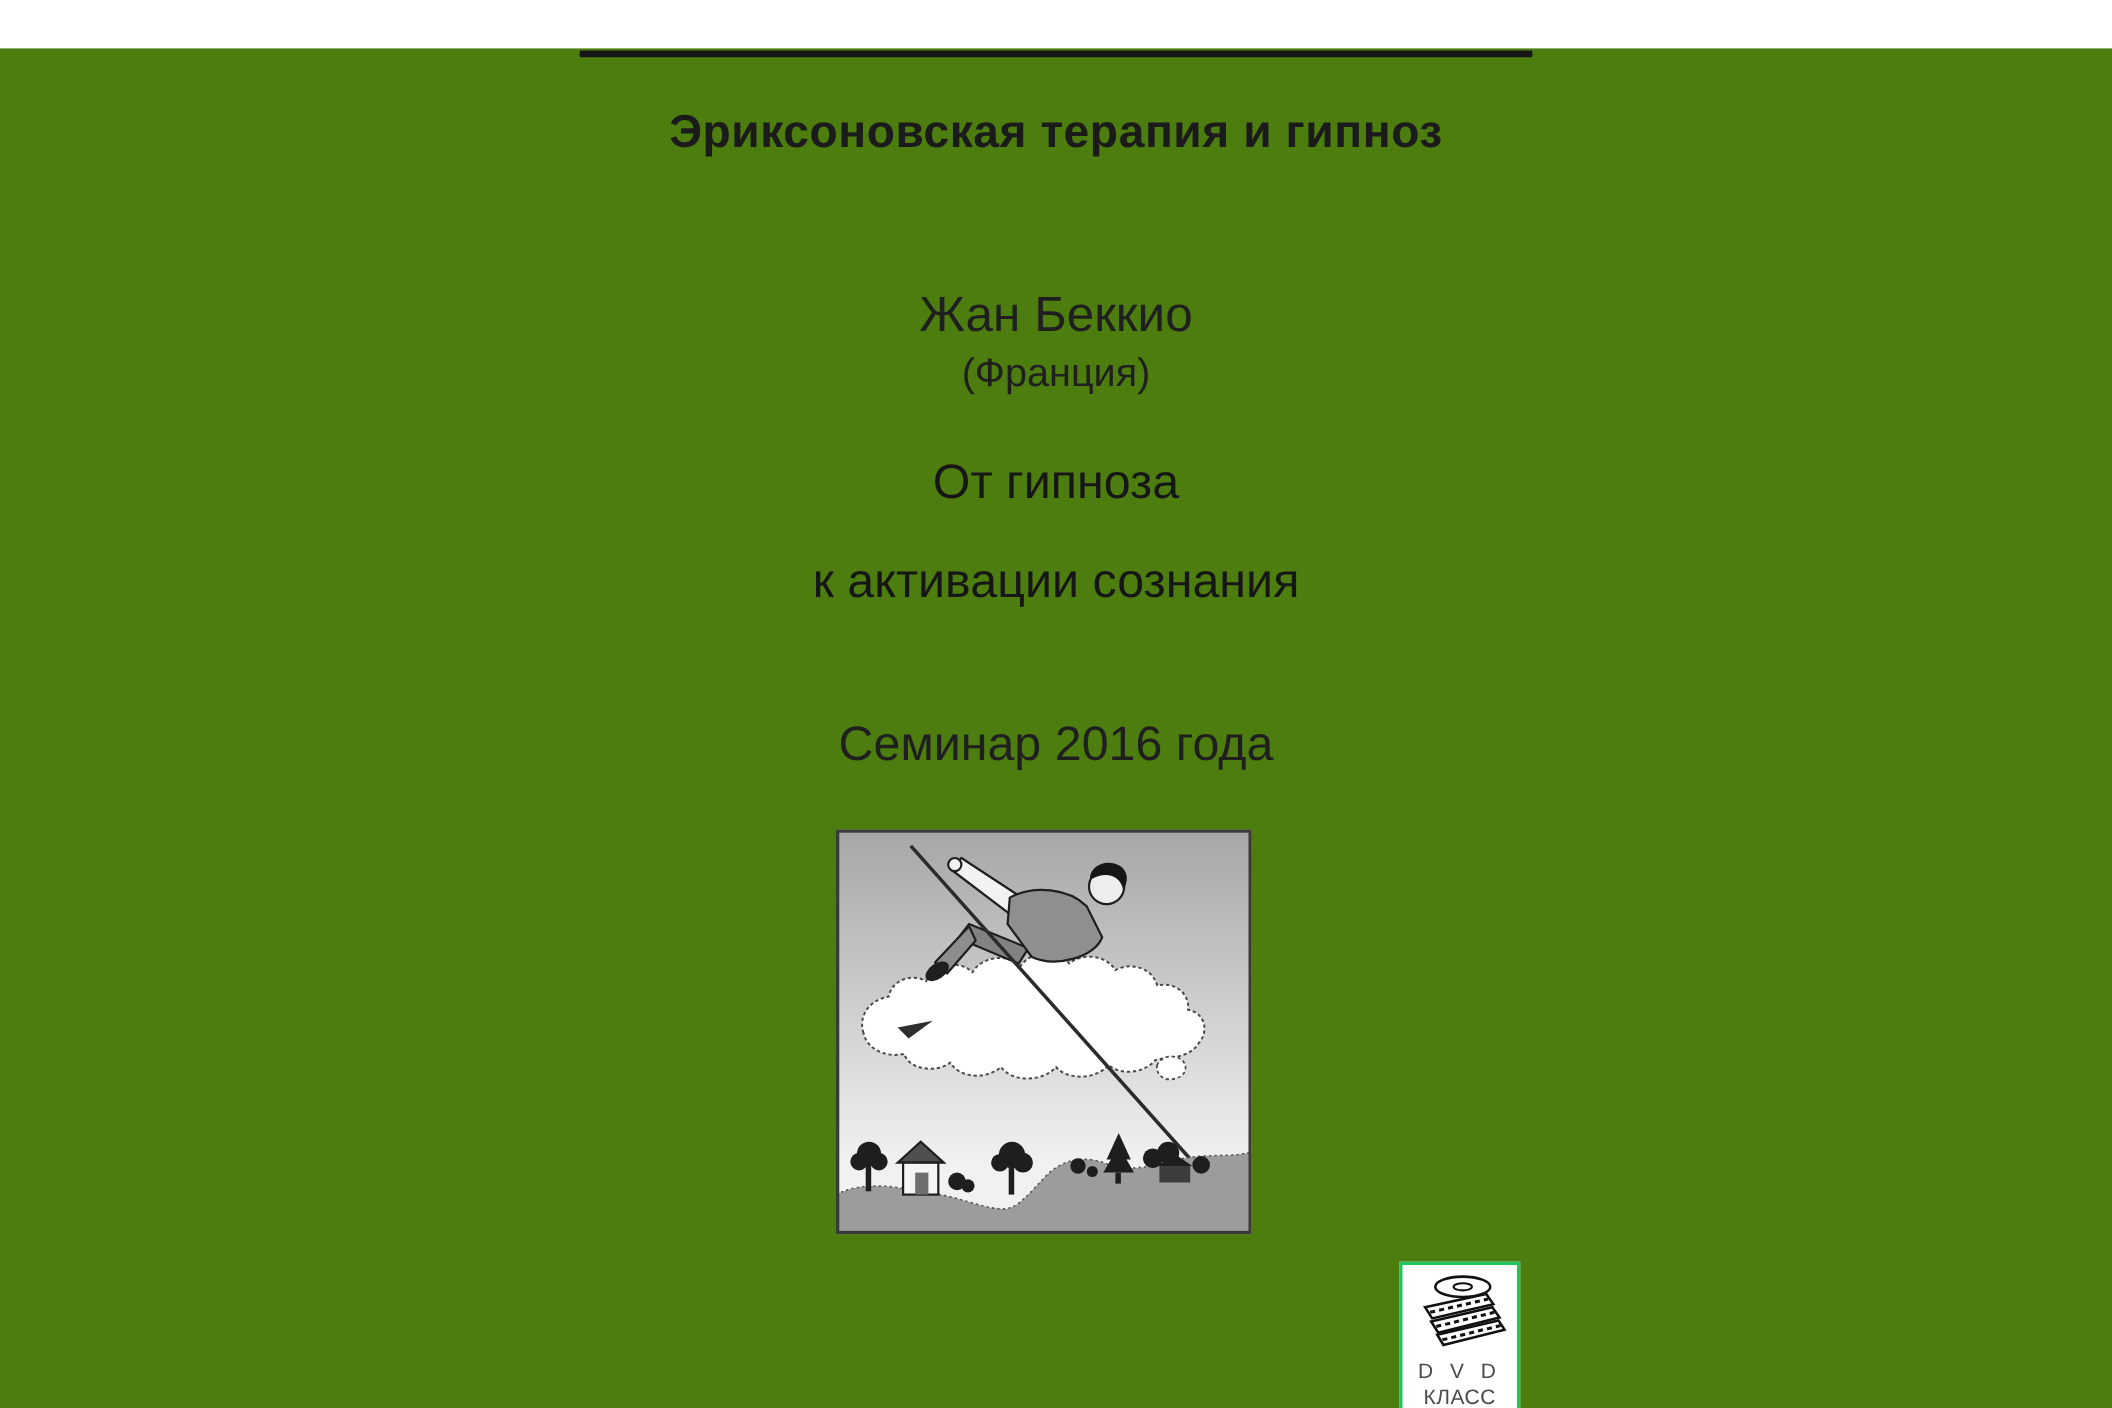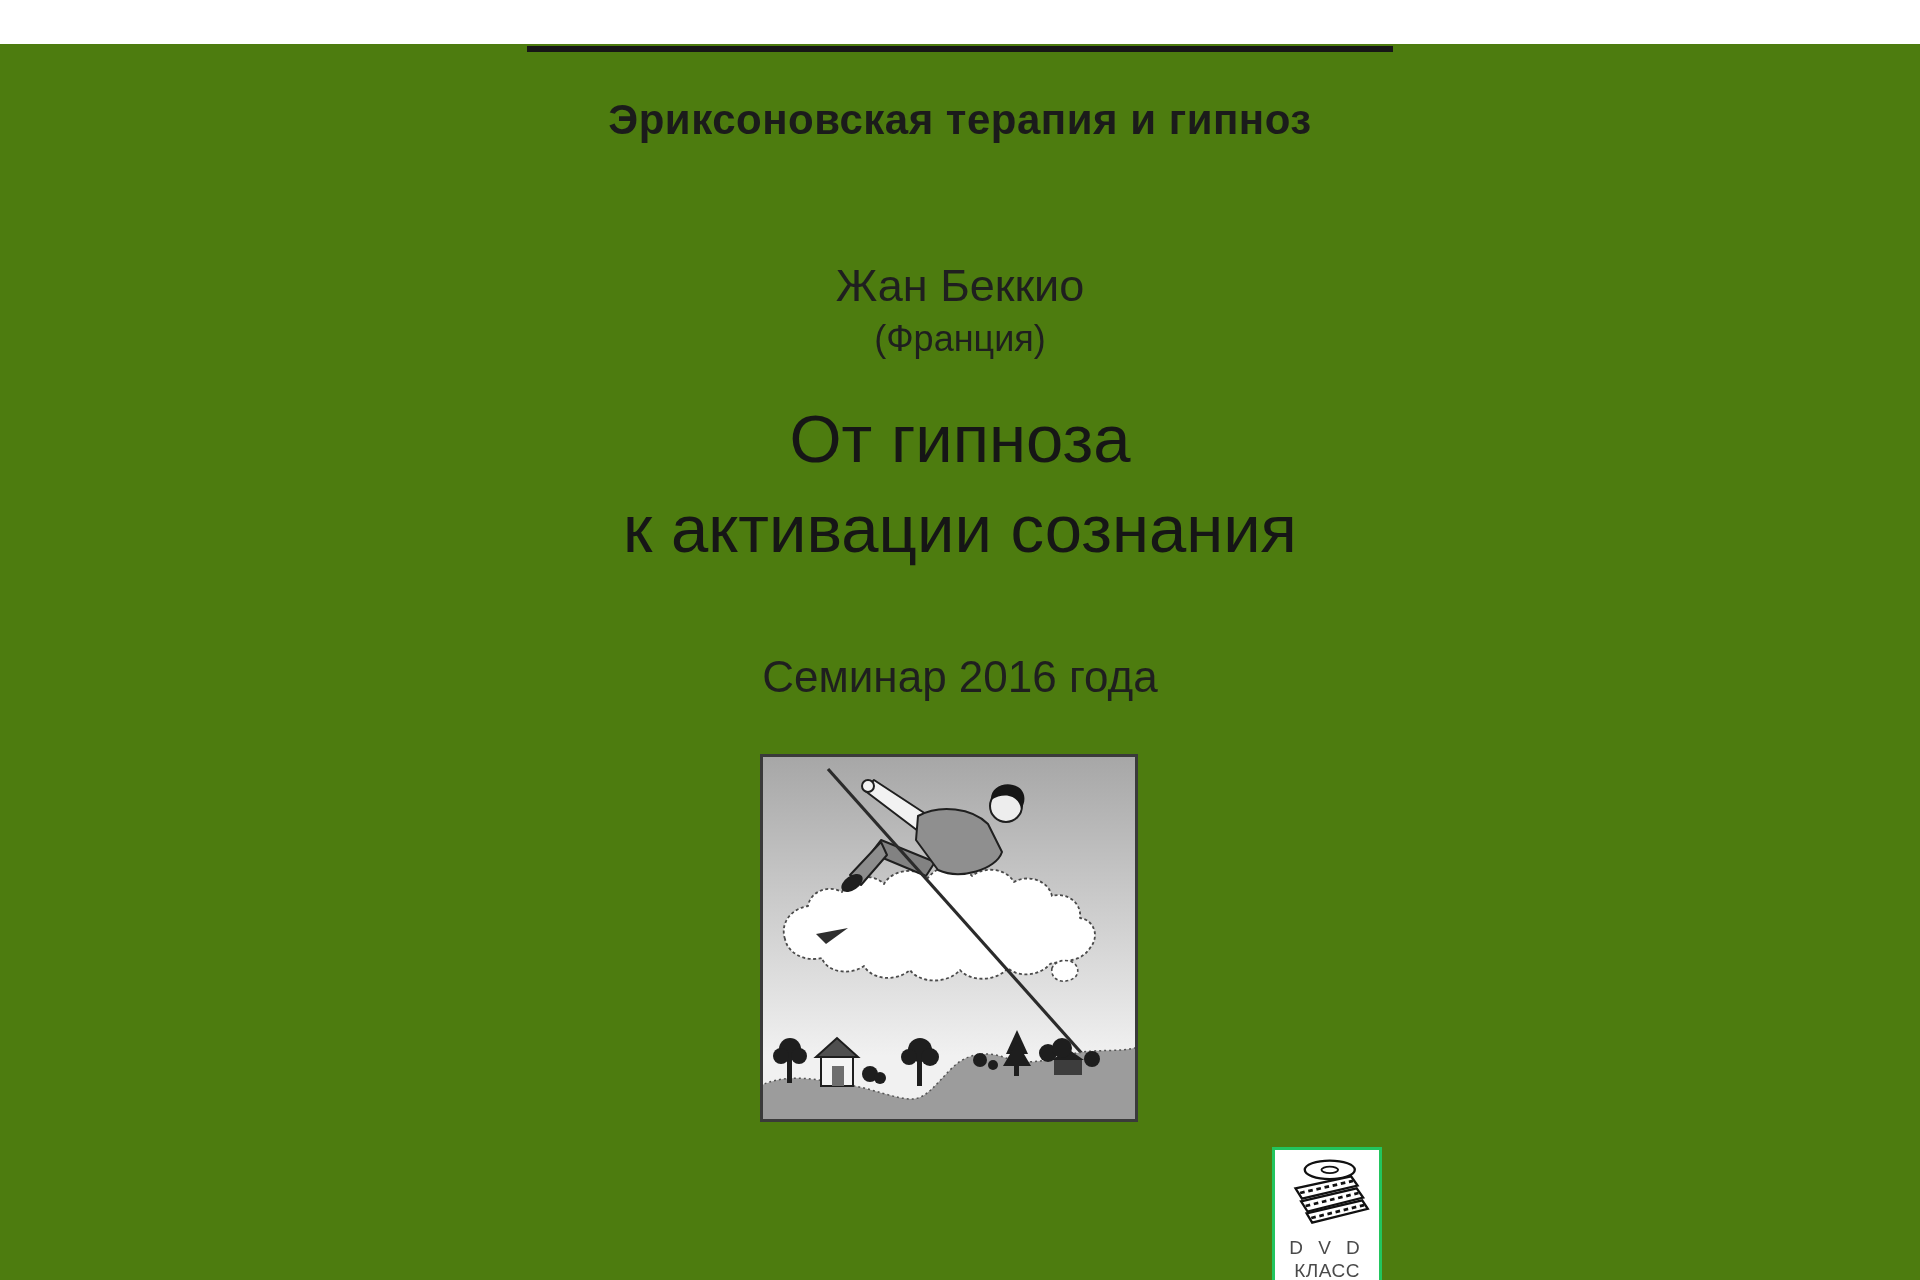--- a/index.html
+++ b/index.html
@@ -5,21 +5,21 @@
   html,body{margin:0;padding:0;background:#ffffff;}
   .canvas{
     position:relative;width:1920px;height:1280px;background:#4d7c0f;overflow:hidden;
     font-family:"Liberation Sans",sans-serif;color:#1f1f1f;margin-top:44px;
   }
   .cline{position:absolute;left:0;width:100%;text-align:center;white-space:nowrap;}
   .top-rule{position:absolute;left:527px;top:2px;width:866px;height:6px;background:#161616;}
   .series-title{top:52px;font-size:42px;font-weight:bold;letter-spacing:0.5px;color:#1b1b1b;}
   .author-name{top:216px;font-size:45px;}
   .author-country{top:274px;font-size:36px;}
-  .main-title{top:350px;font-size:67px;line-height:90px;color:#161616;}
+  .main-title{top:350px;font-size:44px;line-height:90px;color:#161616;}
   .seminar-label{top:608px;font-size:44px;}
   .disk-range{top:640px;font-size:34px;}
   .illustration{position:absolute;left:760px;top:710px;width:378px;height:368px;}
   .set-label{position:absolute;left:770px;top:1170px;width:380px;text-align:center;
     font-size:31px;font-weight:bold;color:#262626;white-space:nowrap;}
   .logo-box{
     position:absolute;top:1103px;width:110px;height:150px;background:#fff;
     border:3px solid #22c55e;box-sizing:border-box;
     display:flex;flex-direction:column;align-items:center;justify-content:space-between;
     padding:5px 2px 12px 2px;

